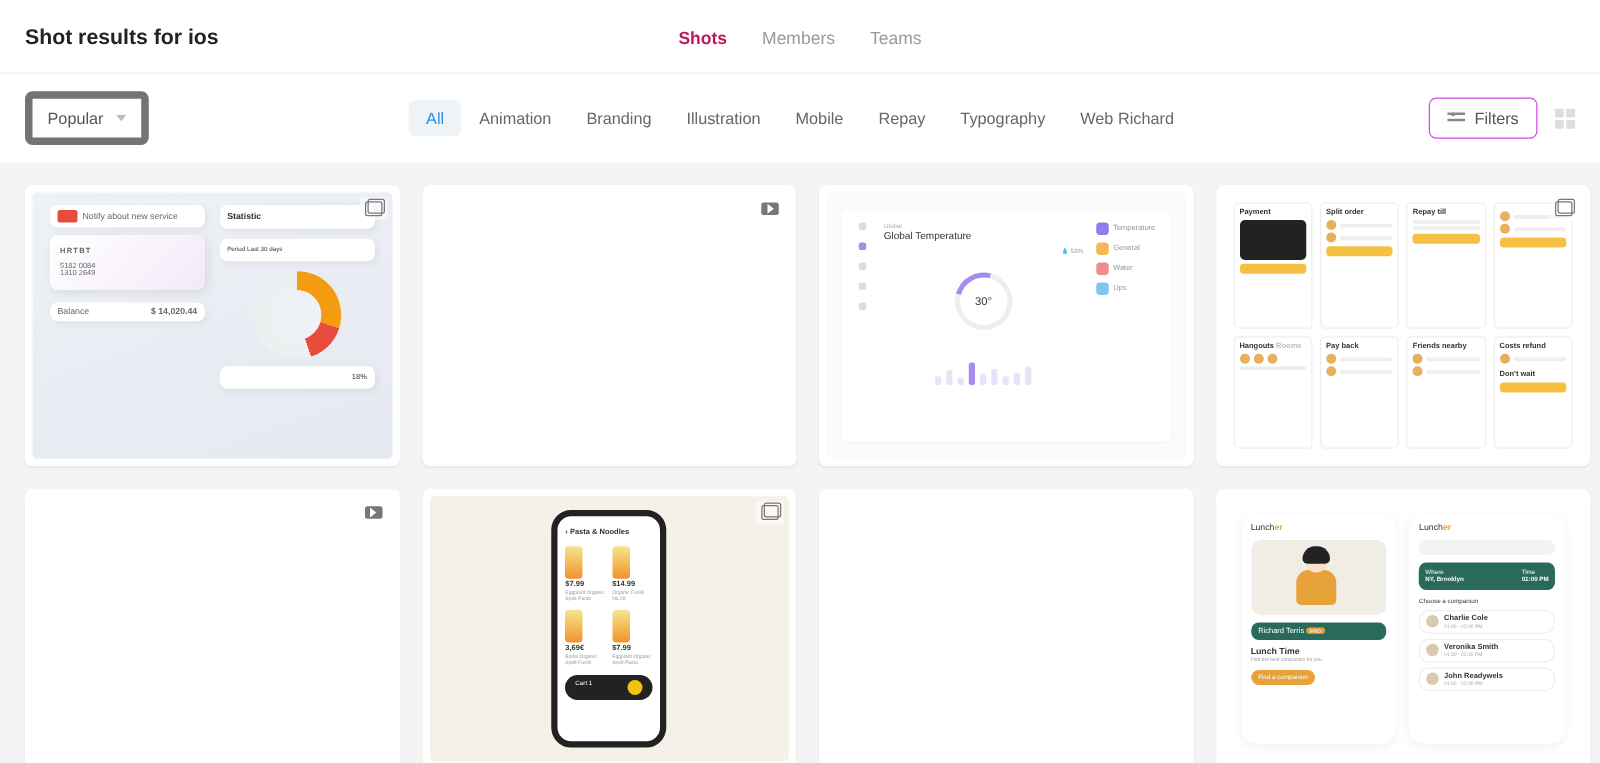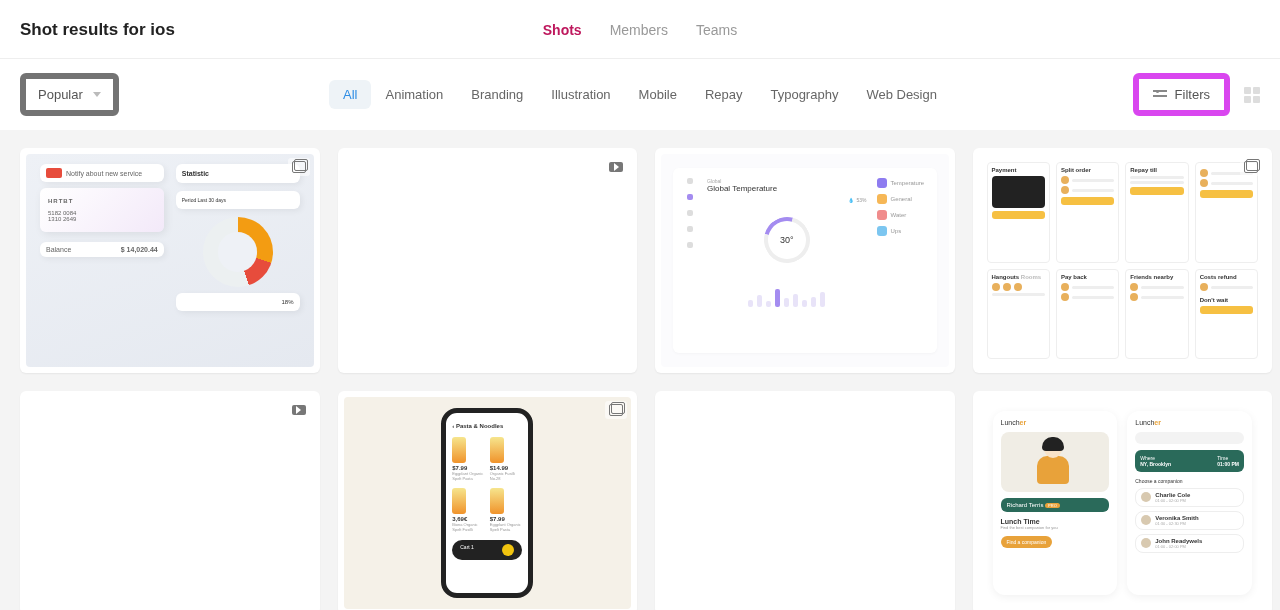--- a/index.html
+++ b/index.html
@@ -15,21 +15,21 @@
     
     .filter-bar { padding: 14px 20px; display: flex; align-items: center; position: relative; }
     .sort-select { display: flex; align-items: center; gap: 10px; border: 6px solid #737373; border-radius: 6px; padding: 8px 12px; font-size: 13px; color: #555; cursor: pointer; background:#fff; }
     .chevron-down { width: 0; height: 0; border-left: 4px solid transparent; border-right: 4px solid transparent; border-top: 5px solid #bbb; }
     
     .cat-tabs { display: flex; gap: 0; position: absolute; left: 50%; transform: translateX(-50%); }
     .cat-tab { padding: 7px 14px; font-size: 13px; color: #666; border-radius: 6px; cursor: pointer; white-space: nowrap; }
     .cat-tab.active { background: #eef3f7; color: #2f8de4; }
     
     .filter-right { margin-left: auto; display: flex; align-items: center; gap: 14px; }
-    .filters-btn { display: flex; align-items: center; gap: 8px; border: 6px solid #d946ef; border-radius: 6px; padding: 8px 14px; font-size: 13px; color: #555; cursor: pointer; background:#fff;}
+    .filters-btn { display: flex; align-items: center; gap: 8px; border: 1px solid #d946ef; border-radius: 6px; padding: 8px 14px; font-size: 13px; color: #555; cursor: pointer; background:#fff;}
     .filter-icon { width: 14px; height: 10px; position: relative; }
     .filter-icon::before, .filter-icon::after { content: ""; position: absolute; left: 0; right: 0; height: 2px; background: #888; }
     .filter-icon::before { top: 0; }
     .filter-icon::after { top: 5px; }
     .filter-icon span { position: absolute; top: 0; left: 3px; width: 3px; height: 3px; background: #888; border-radius: 50%; }
     
     .view-toggle { display: grid; grid-template-columns: repeat(2, 7px); grid-template-rows: repeat(2, 7px); gap: 2px; cursor: pointer; }
     .view-toggle div { background: #ddd; border-radius: 1px; }
     
     .gallery-wrap { background: #f4f4f4; padding: 18px 8px 0 20px; }
@@ -147,21 +147,21 @@
   </div>
 
   <div class="cat-tabs">
     <span class="cat-tab active">All</span>
     <span class="cat-tab">Animation</span>
     <span class="cat-tab">Branding</span>
     <span class="cat-tab">Illustration</span>
     <span class="cat-tab">Mobile</span>
     <span class="cat-tab">Repay</span>
     <span class="cat-tab">Typography</span>
-    <span class="cat-tab">Web Design</span>
+    <span class="cat-tab">Web Richard</span>
   </div>
 
   <div class="filter-right">
     <div class="filters-btn">
       <span class="filter-icon">
           <span></span>
         </span>
       <span>Filters</span>
     </div>
     <div class="view-toggle">

